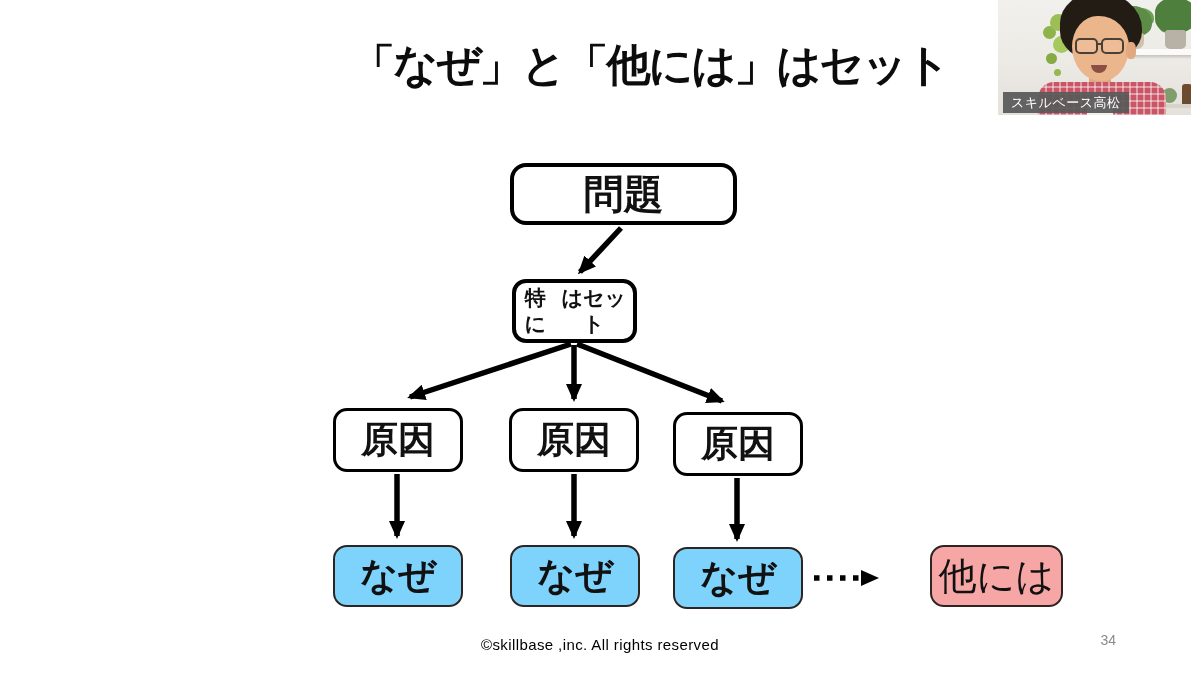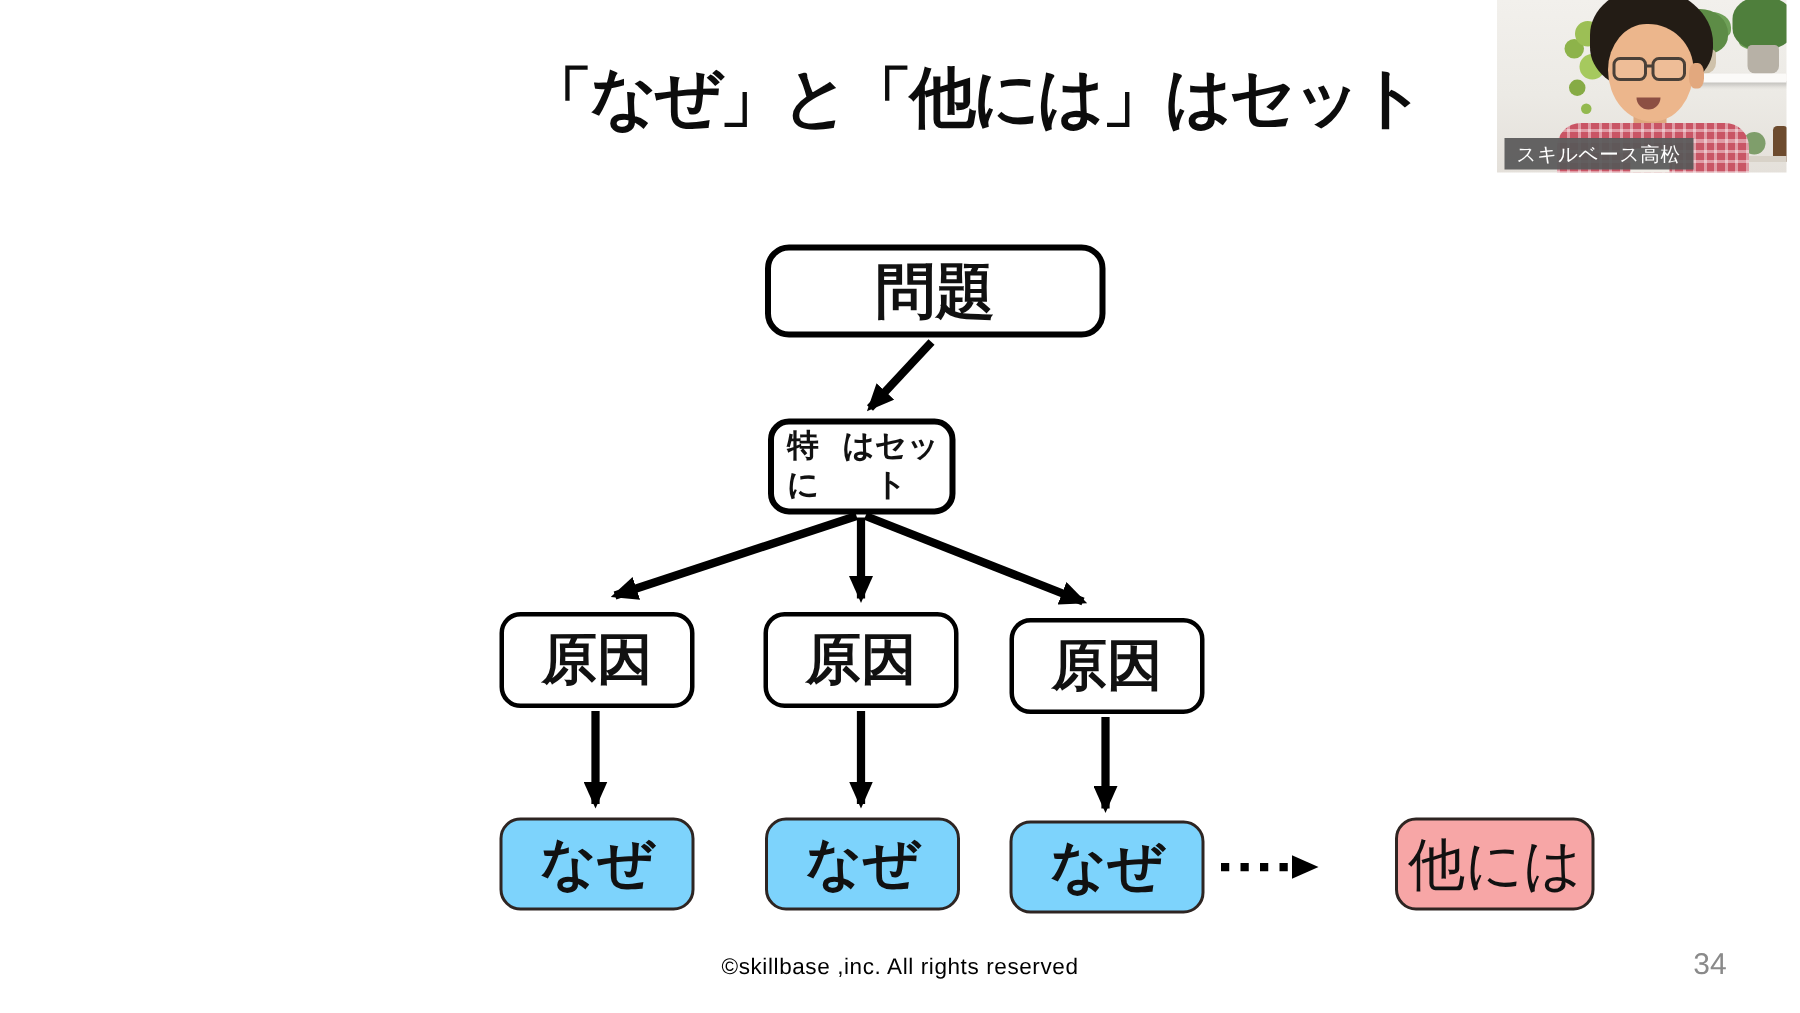--- a/index.html
+++ b/index.html
@@ -46,22 +46,22 @@
 
   
   .arrows { position:absolute; inset:0; pointer-events:none; }
 
   
   .footer-copyright {
     position:absolute; left:0; right:0; top:636px; text-align:center;
     font-size:15px; color:#000000; letter-spacing:0.4px;
   }
   .footer-page {
-    position:absolute; left:1119px; top:632px; width:42px; text-align:center;
-    font-size:20px; color:#8a8a8a;
+    position:absolute; left:1074px; top:632px; width:42px; text-align:right;
+    font-size:14px; color:#8a8a8a;
   }
 
   
   .webcam {
     position:absolute; left:998px; top:0; width:193px; height:115px;
     overflow:hidden;
     background:linear-gradient(180deg, #f2f0ec 0%, #eceae5 55%, #e4e0da 100%);
   }
   .wc-hangplant {
     position:absolute; left:52px; top:14px; width:17px; height:17px;

